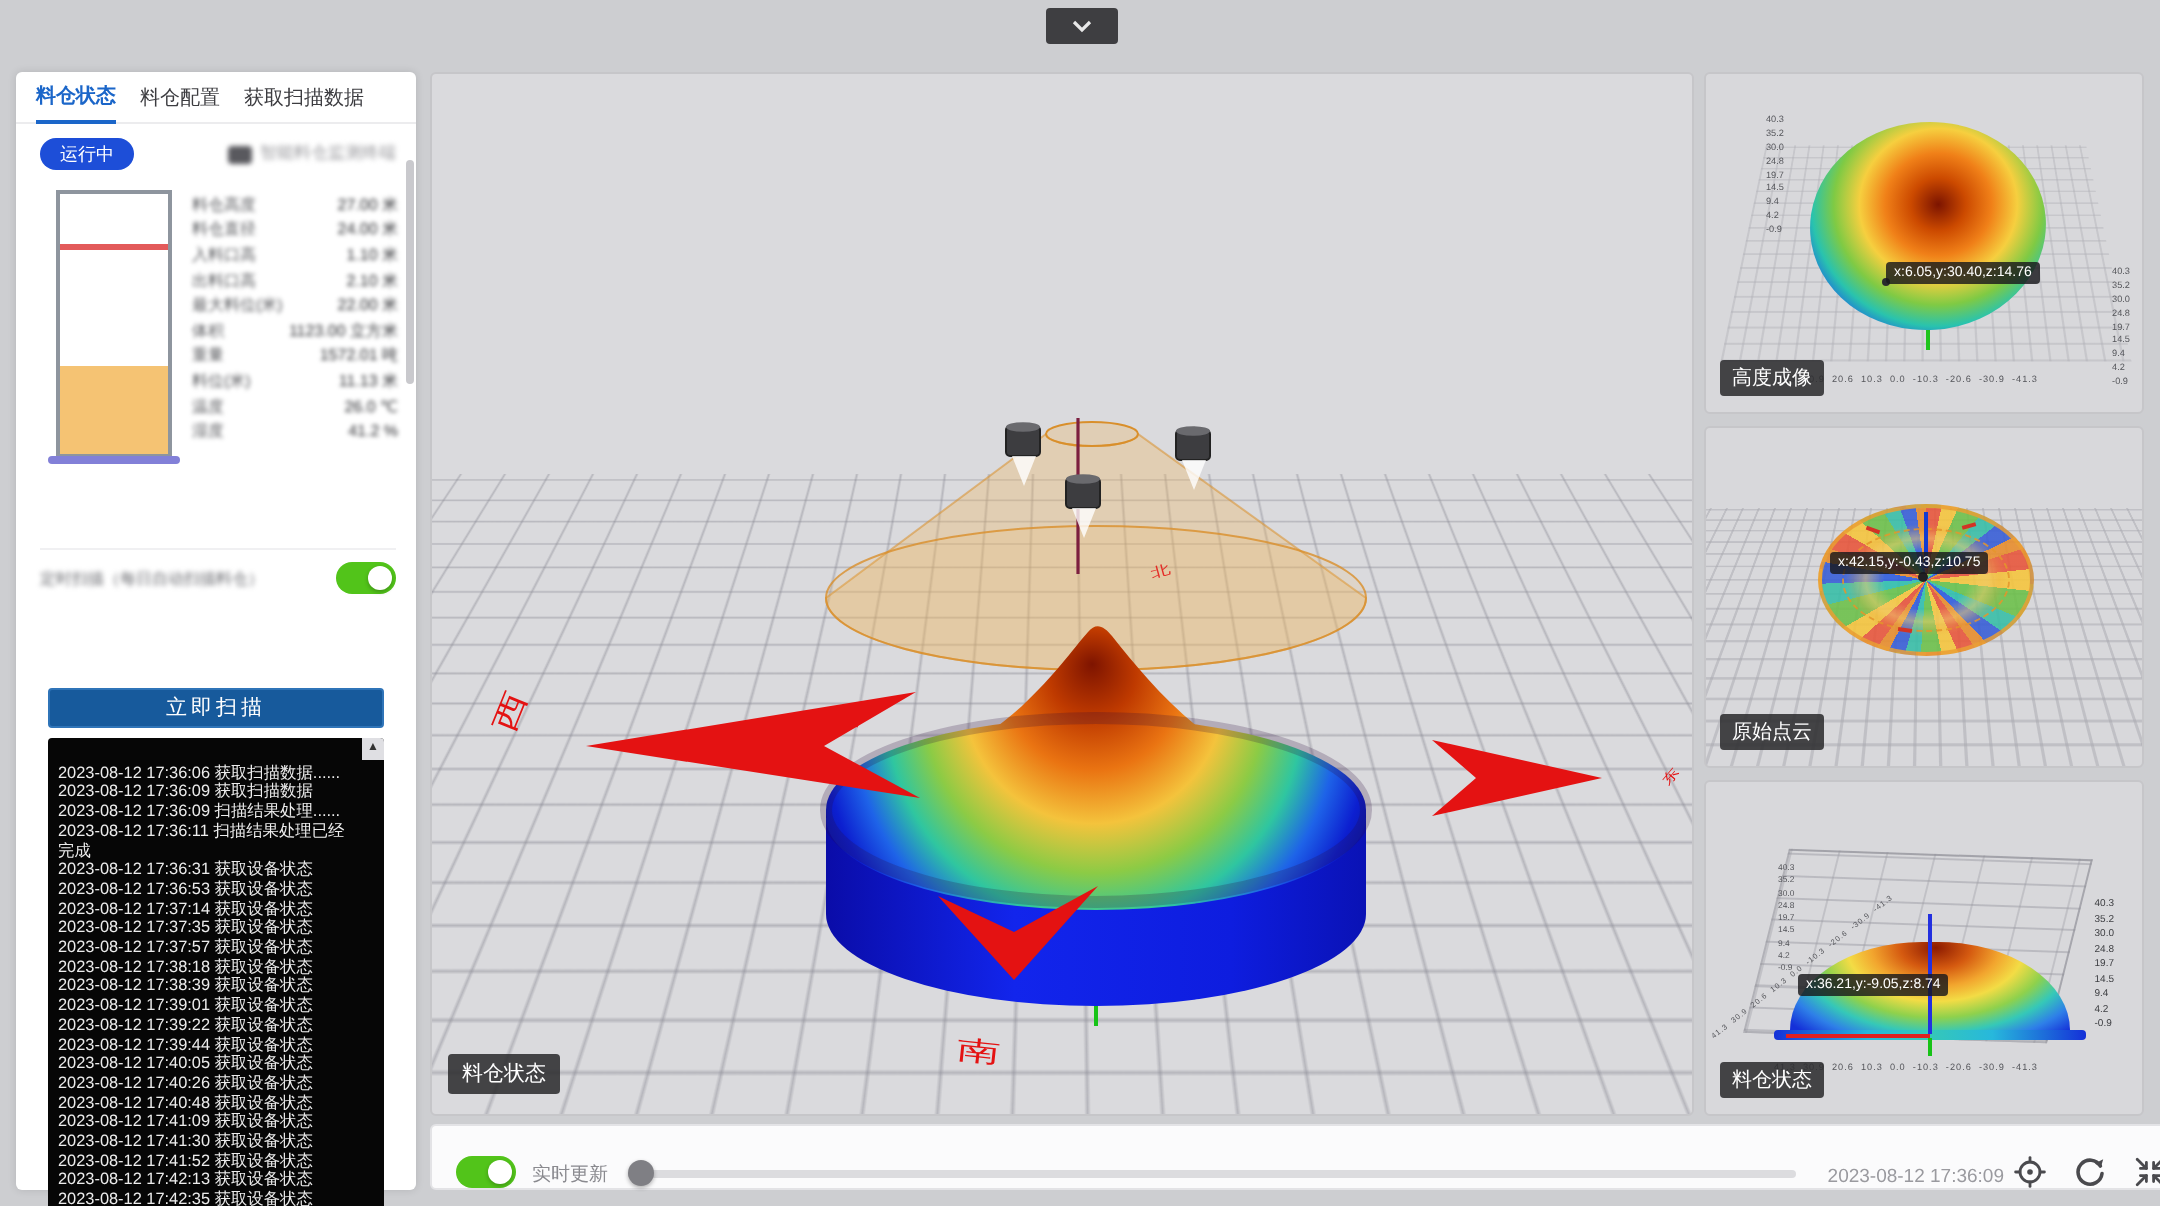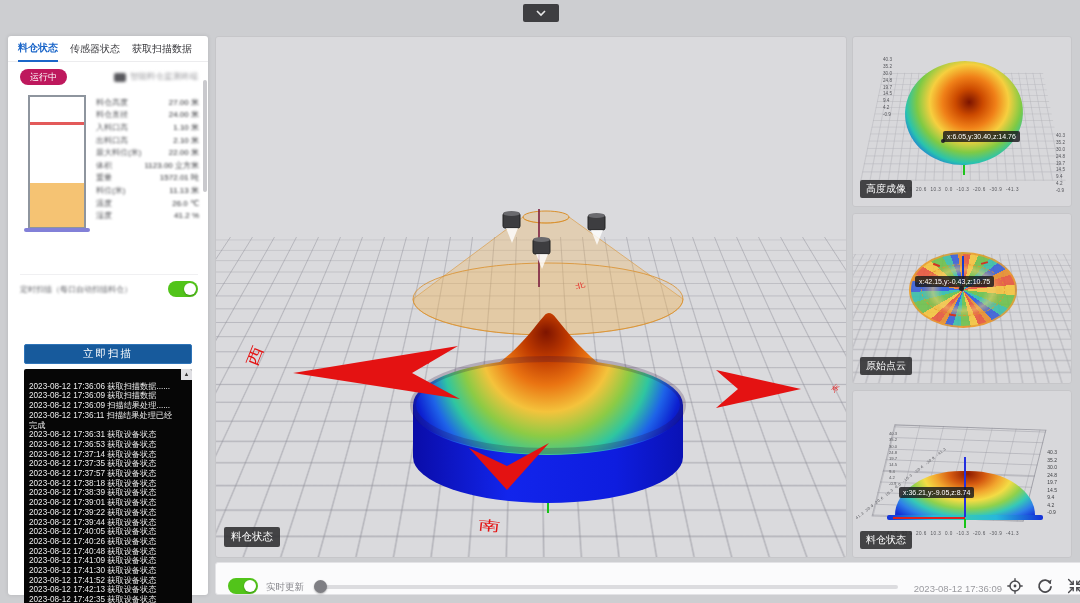--- a/index.html
+++ b/index.html
@@ -15,21 +15,21 @@
   .collapse-btn{position:absolute;left:523px;top:4px;width:36px;height:18px;background:#3e3e41;border-radius:2px;display:flex;align-items:center;justify-content:center;cursor:pointer;}
   .collapse-btn svg{display:block;}
 
   
   .sidebar{position:absolute;left:8px;top:36px;width:200px;height:559px;background:#ffffff;border-radius:3px;box-shadow:0 0 4px rgba(0,0,0,.12);}
   .side-tabs{display:flex;align-items:center;height:26px;border-bottom:1px solid #ececee;padding-left:10px;gap:12px;}
   .side-tab{font-size:10px;color:#3c3c40;padding:6px 0 5px;cursor:pointer;}
   .side-tab.active{color:#1b66c9;border-bottom:2px solid #1b66c9;font-weight:bold;}
   .side-scrollbar{position:absolute;right:1px;top:44px;width:4px;height:112px;background:#c9c9cd;border-radius:2px;}
   .status-row{position:absolute;left:12px;top:32px;right:10px;height:18px;display:flex;align-items:center;justify-content:space-between;}
-  .status-badge{background:#be185d;color:#fff;font-size:9px;line-height:16px;padding:0 10px;border-radius:9px;}
+  .status-badge{background:#1d4ed8;color:#fff;font-size:9px;line-height:16px;padding:0 10px;border-radius:9px;}
   .device-info{display:flex;align-items:center;gap:4px;color:#9a9a9e;font-size:8.5px;filter:blur(1.4px);}
   .device-chip{width:12px;height:9px;background:#59595e;border-radius:2px;}
   .silo-graphic{position:absolute;left:20px;top:59px;width:58px;height:134px;border:2px solid #8e959e;background:#fff;}
   .silo-alarm-line{position:absolute;left:0;right:0;top:19%;height:3px;background:#e35a5a;}
   .silo-fill{position:absolute;left:0;right:0;bottom:0;height:34%;background:#f5c373;}
   .silo-base{position:absolute;left:-6px;right:-6px;bottom:-5px;height:4px;background:#8280d8;border-radius:2px;}
   .params{position:absolute;left:88px;top:60px;right:9px;filter:blur(1.1px);}
   .param-row{display:flex;justify-content:space-between;align-items:center;height:12.6px;}
   .param-label{font-size:8px;color:#56575b;}
   .param-value{font-size:8px;color:#2e2f33;}
@@ -96,21 +96,21 @@
     <span>
       <svg width="12" height="8" viewBox="0 0 12 8">
           <polyline points="2,2 6,6 10,2" stroke="#e8e8e8" fill="none" stroke-width="1.6"></polyline>
         </svg>
     </span>
   </div>
 
   <div class="sidebar">
     <div class="side-tabs">
       <div class="side-tab active">料仓状态</div>
-      <div class="side-tab">传感器状态</div>
+      <div class="side-tab">料仓配置</div>
       <div class="side-tab">获取扫描数据</div>
     </div>
     <div class="side-scrollbar"></div>
 
     <div class="status-row">
       <div class="status-badge">运行中</div>
       <div class="device-info">
         <span class="device-chip"></span>
         <span>智能料仓监测终端</span>
       </div>

